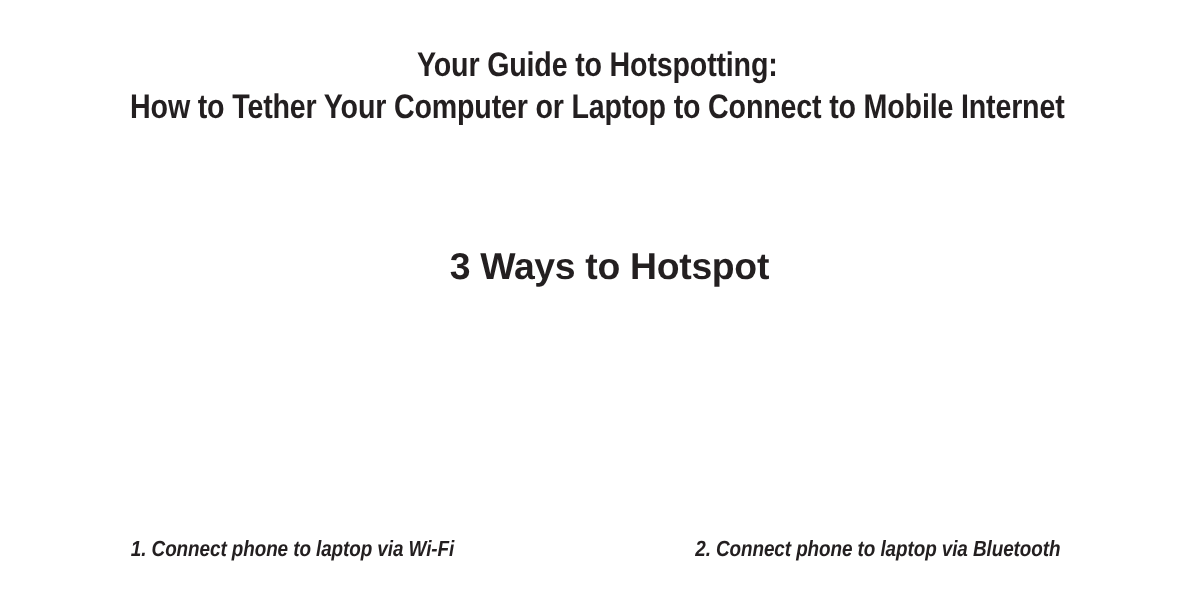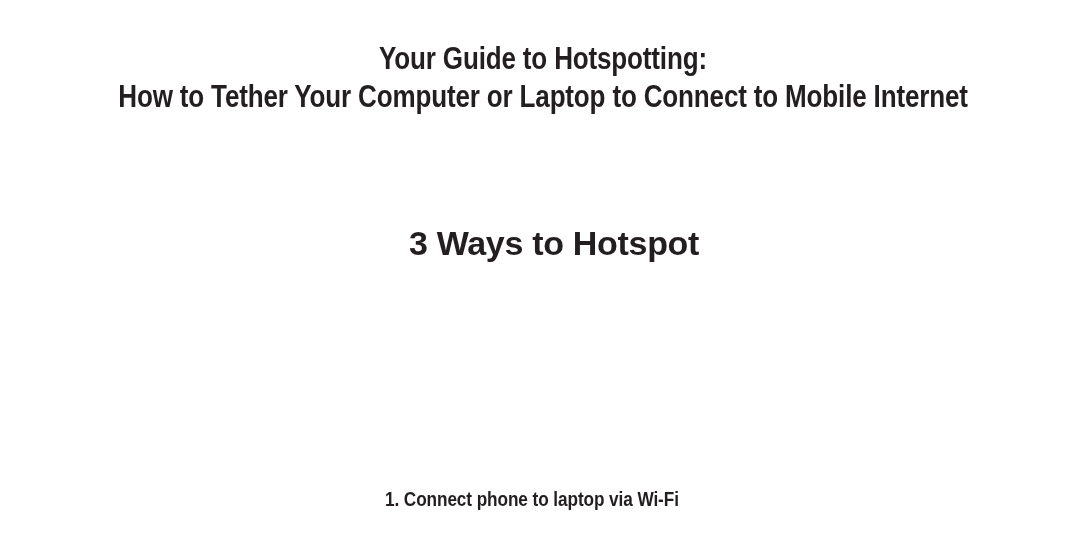--- a/index.html
+++ b/index.html
@@ -85,20 +85,21 @@
   }
 
   
   .caption-row {
     position: absolute;
     left: 0;
     top: 486px;
     width: 1064px;
     height: 30px;
     display: flex;
+    font-style: italic;
   }
   .caption {
     flex: 1 1 0;
     text-align: center;
     font-family: "Liberation Sans Narrow", "Liberation Sans", sans-serif;
     font-weight: 700;
     font-stretch: condensed;
     font-size: 20px;
     line-height: 26px;
     color: #231f20;
@@ -128,15 +129,18 @@
   <div class="illustration-band">
     <div class="illustration-slot"></div>
     <div class="illustration-slot"></div>
     <div class="illustration-slot"></div>
   </div>
 
   <div class="caption-row">
     <div class="caption caption-1">
       <span>1. Connect phone to laptop via Wi-Fi</span>
     </div>
+    <div class="caption caption-2">
+      <span>2. Connect phone to laptop via Bluetooth</span>
+    </div>
   </div>
 
 </div>
 
 </body></html>

